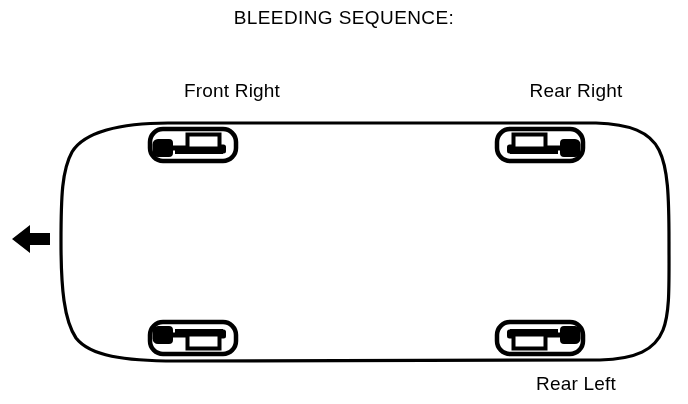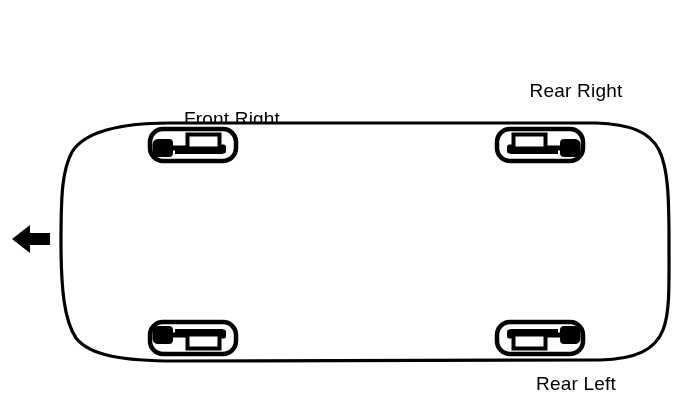--- a/index.html
+++ b/index.html
@@ -30,21 +30,21 @@
   }
   .corner-label {
     position: absolute;
     font-size: 19px;
     font-weight: 400;
     letter-spacing: 0.2px;
     color: #000000;
     white-space: nowrap;
     text-align: center;
   }
-  .label-fr { left: 92px;  top: 80px;  width: 280px; margin-top: 28px; }
+  .label-fr { left: 92px;  top: 80px;  width: 280px; }
   .label-rr { left: 436px; top: 80px;  width: 280px; }
   .label-fl { left: 92px;  top: 373px; width: 280px; }
   .label-rl { left: 436px; top: 373px; width: 280px; }
 
   .svg-layer {
     position: absolute;
     left: 0;
     top: 0;
     width: 688px;
     height: 404px;
@@ -72,20 +72,21 @@
     top: 120px;
     width: 612px;
     height: 244px;
   }
 </style>
 </head>
 <body>
 
 <div id="page">
 
+  <div class="title">BLEEDING SEQUENCE:</div>
 
   <div class="corner-label label-fr">Front Right</div>
 
   <div class="corner-label label-rr">Rear Right</div>
 
 
   <div class="corner-label label-rl">Rear Left</div>
 
   <svg class="svg-layer" viewBox="0 0 688 404">
 

